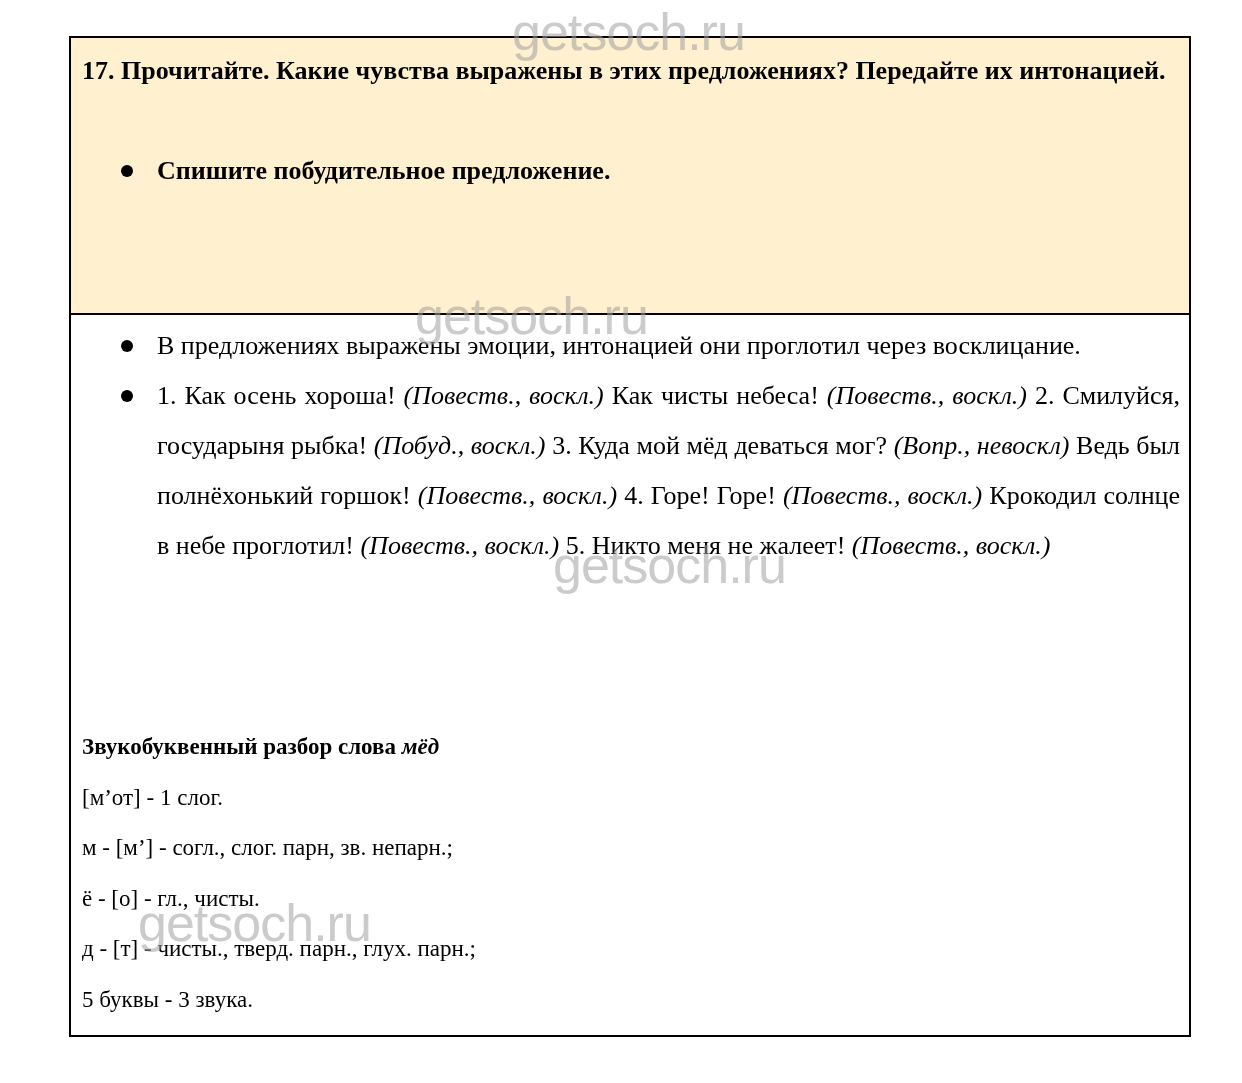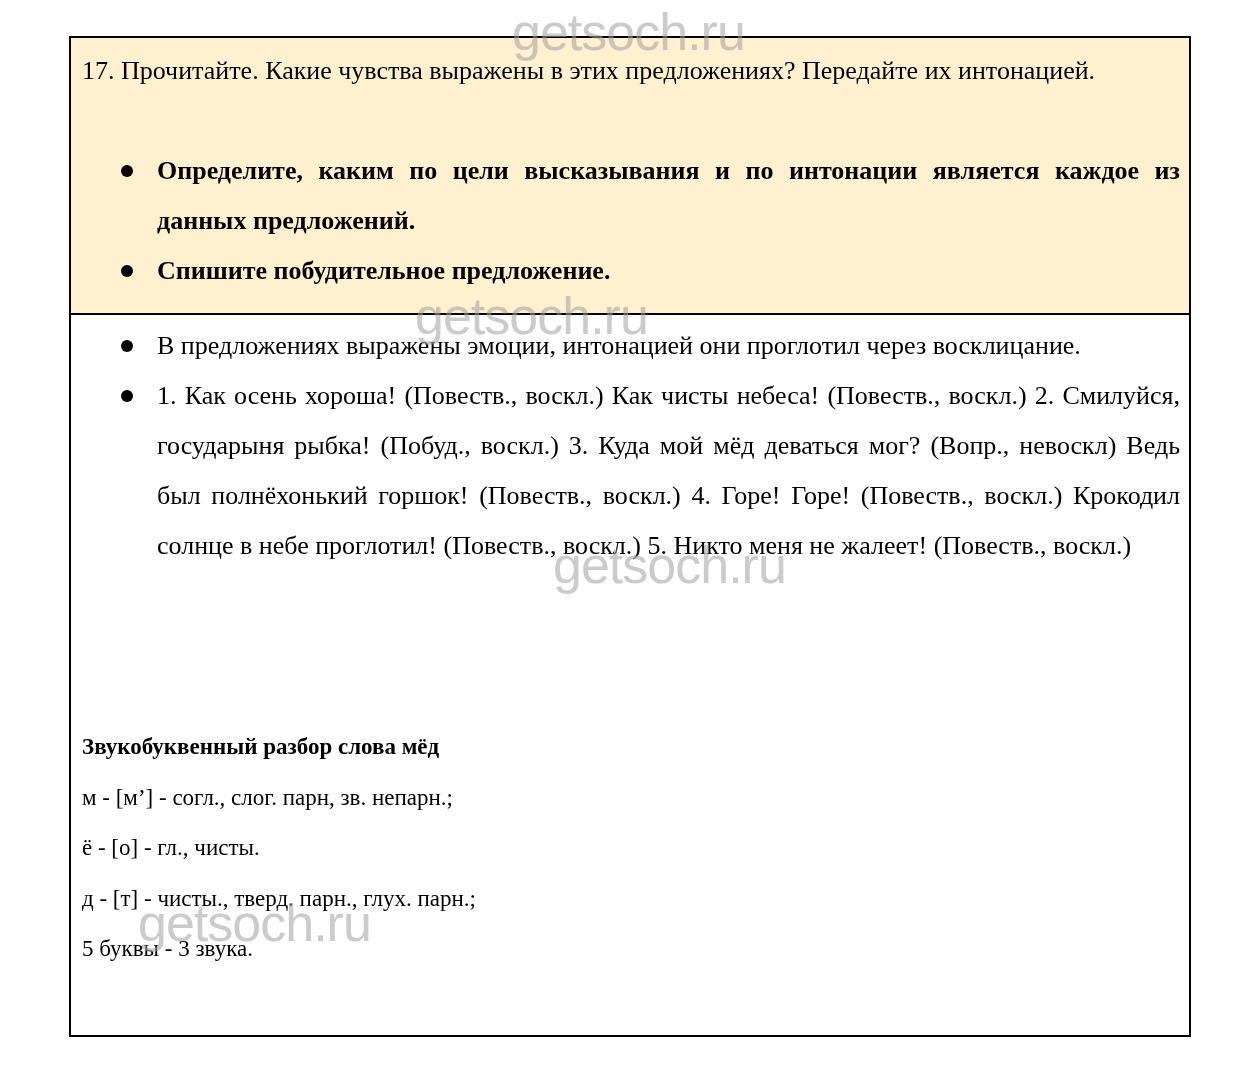--- a/index.html
+++ b/index.html
@@ -33,21 +33,21 @@
       background: #fff0cf;
       border-bottom: 2px solid #000000;
       box-sizing: content-box;
     }
     .task-title {
       position: absolute;
       left: 11px;
       top: 8px;
       width: 1098px;
       font-size: 26px;
-      font-weight: normal;
+      font-weight: bold;
       line-height: 50px;
       text-align: justify;
       text-align-last: left;
     }
     .bullet-list {
       position: absolute;
       left: 0;
       width: 1118px;
       margin: 0;
       padding: 0;
@@ -67,21 +67,21 @@
       left: 50px;
       top: 19px;
       width: 12px;
       height: 12px;
       border-radius: 50%;
       background: #000000;
     }
     .task .bullet-item { font-weight: bold; }
     .task-bullets { top: 108px; }
     .answer-bullets { top: 283px; }
-    .it { }
+    .it { font-style: italic; }
     .analysis {
       position: absolute;
       left: 11px;
       top: 684px;
       width: 1098px;
       font-size: 23px;
       line-height: 50.5px;
     }
     .analysis-title { font-weight: bold; }
     .analysis-title .it { font-weight: bold; }
@@ -101,42 +101,39 @@
   </style>
 </head>
 <body>
 
 <div class="frame">
   <div class="task">
     <div class="task-title">17. Прочитайте. Какие чувства выражены в этих предложениях? Передайте их интонацией.</div>
     <ul class="bullet-list task-bullets">
       <li class="bullet-item">
         <span class="bullet-dot"></span>
-        <span>Определите, каким по цели высказывания и по интонации является каждое из данных предложений.</span>
-      </li>
-      <li class="bullet-item">
-        <span class="bullet-dot"></span>
         <span>Спишите побудительное предложение.</span>
       </li>
     </ul>
   </div>
 
   <ul class="bullet-list answer-bullets">
     <li class="bullet-item">
       <span class="bullet-dot"></span>
       <span>В предложениях выражены эмоции, интонацией они проглотил через восклицание.</span>
     </li>
     <li class="bullet-item">
       <span class="bullet-dot"></span>
       <span>1. Как осень хороша! </span><span class="it">(Повеств., воскл.)</span><span> Как чисты небеса! </span><span class="it">(Повеств., воскл.)</span><span> 2. Смилуйся, государыня рыбка! </span><span class="it">(Побуд., воскл.)</span><span> 3. Куда мой мёд деваться мог? </span><span class="it">(Вопр., невоскл)</span><span> Ведь был полнёхонький горшок! </span><span class="it">(Повеств., воскл.)</span><span> 4. Горе! Горе! </span><span class="it">(Повеств., воскл.)</span><span> Крокодил солнце в небе проглотил! </span><span class="it">(Повеств., воскл.)</span><span> 5. Никто меня не жалеет! </span><span class="it">(Повеств., воскл.)</span>
     </li>
   </ul>
 
   <div class="analysis">
     <div class="analysis-title"><span>Звукобуквенный разбор слова </span><span class="it">мёд</span></div>
+    <div>[м’от] - 1 слог.</div>
     <div>м - [м’] - согл., слог. парн, зв. непарн.;</div>
     <div>ё - [о] - гл., чисты.</div>
     <div>д - [т] - чисты., тверд. парн., глух. парн.;</div>
     <div>5 буквы - 3 звука.</div>
   </div>
 </div>
 
 <div class="watermark wm1">getsoch.ru</div>
 <div class="watermark wm2">getsoch.ru</div>
 <div class="watermark wm3">getsoch.ru</div>

